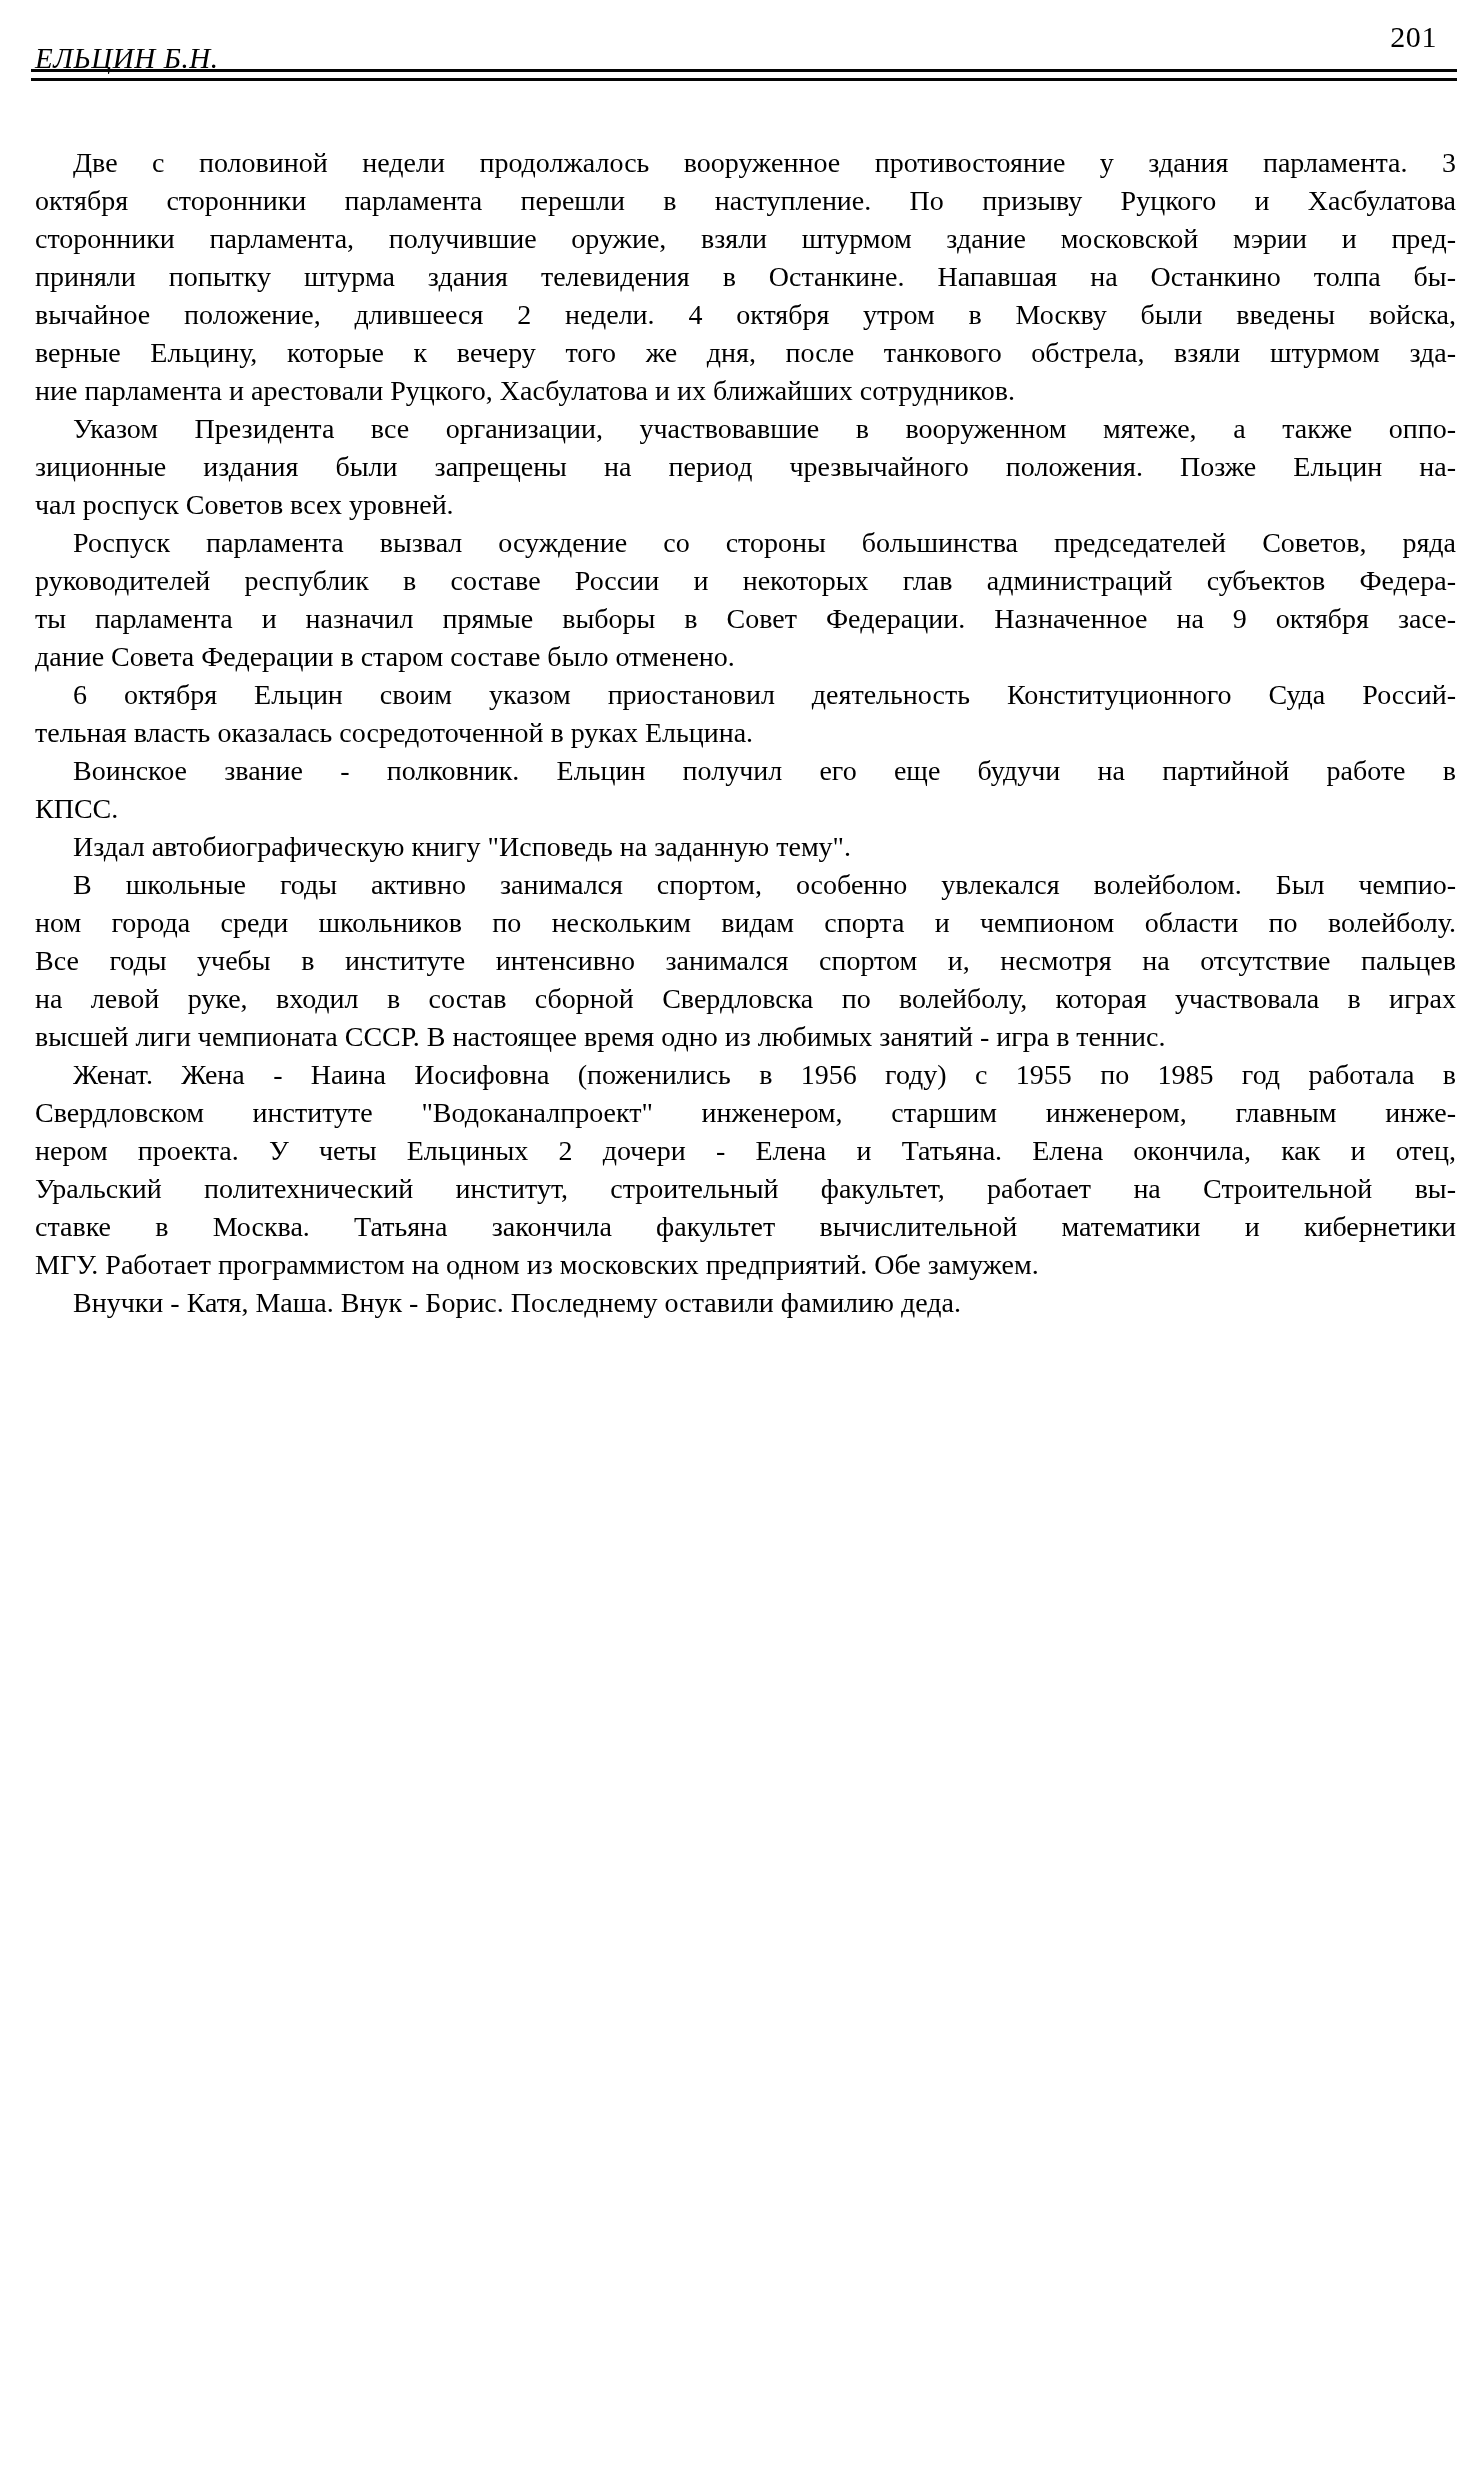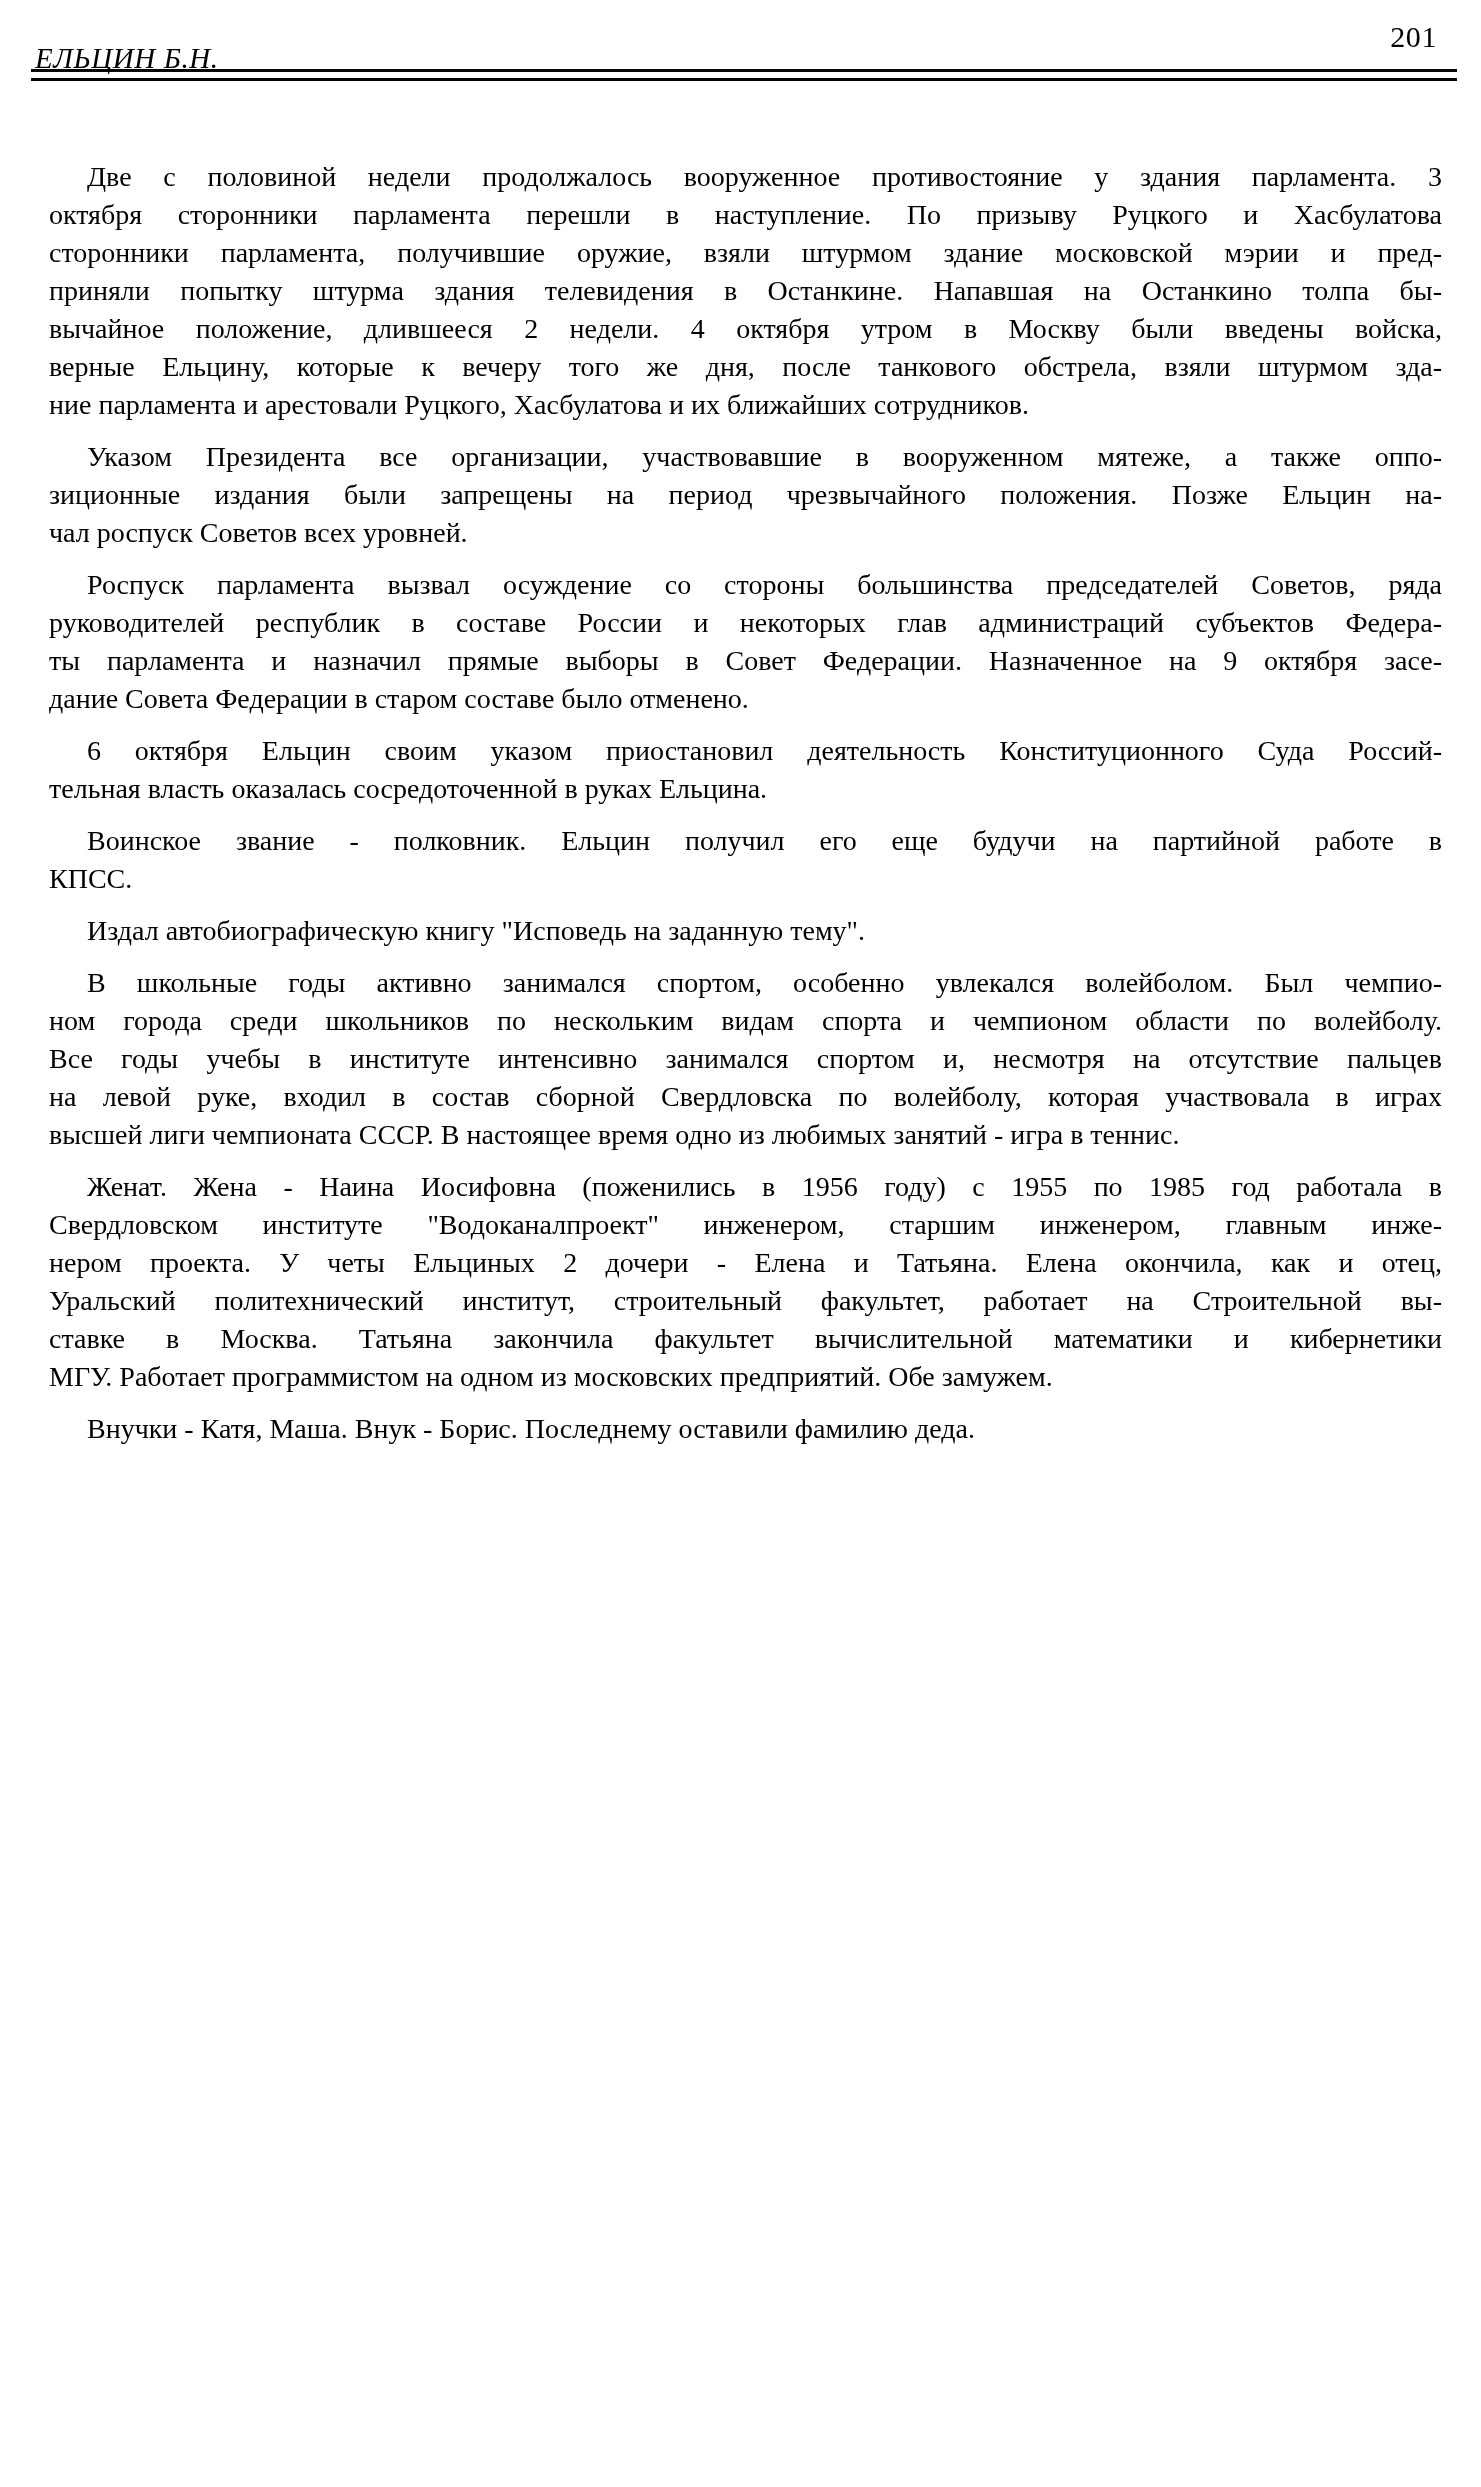--- a/index.html
+++ b/index.html
@@ -53,21 +53,21 @@
   }
   .body-text {
     position: absolute;
     left: 35px;
     top: 144px;
     width: 1421px;
     font-size: 28px;
     line-height: 38px;
     font-kerning: normal;
   }
-  .paragraph { margin: 14px; }
+  .paragraph { margin: 0; }
   .line {
     text-align: justify;
     text-align-last: justify;
     white-space: normal;
     overflow: hidden;
     height: 38px;
   }
   .line.first { text-indent: 38px; }
   .line.last { text-align-last: left; }
 </style>

